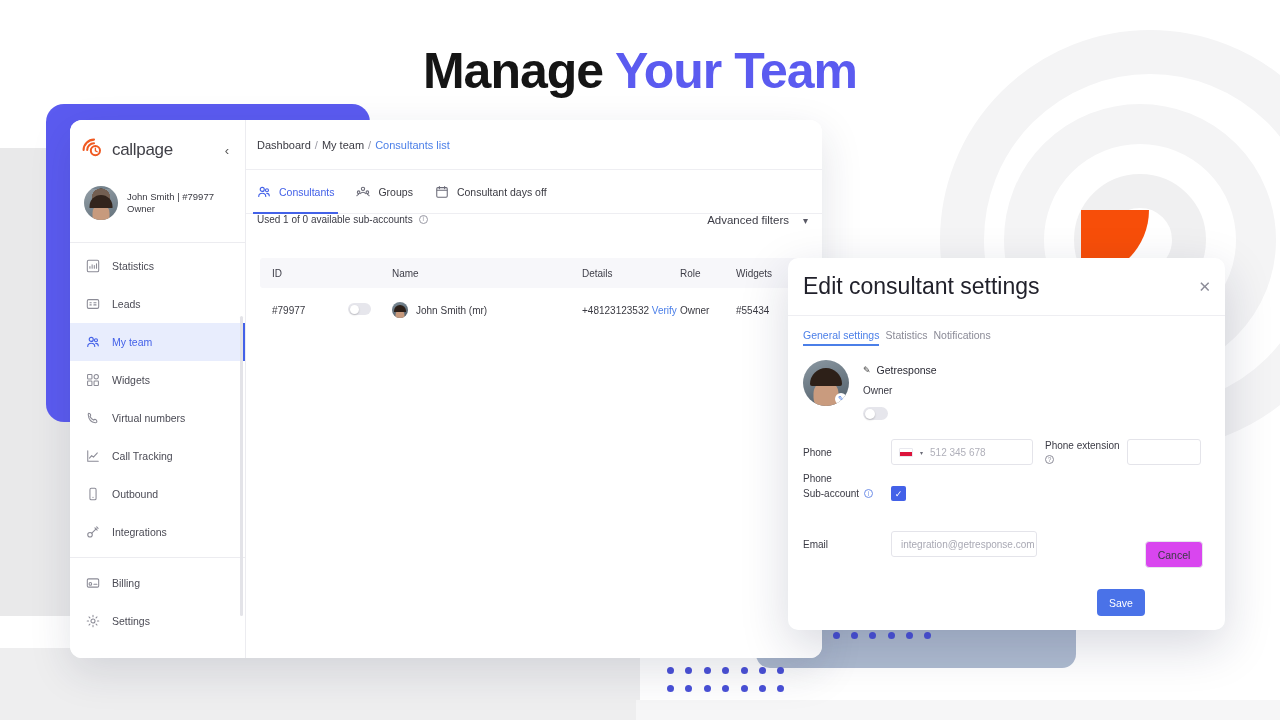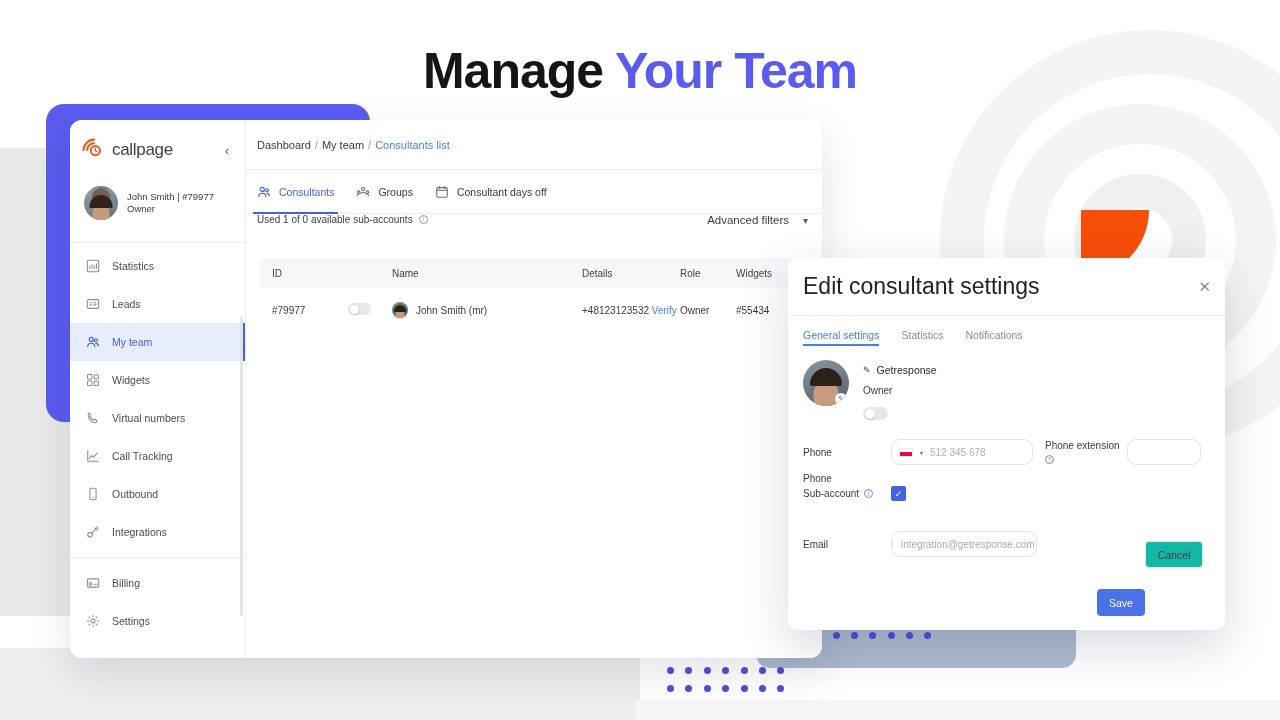--- a/index.html
+++ b/index.html
@@ -278,21 +278,21 @@
     overflow:hidden;
   }
   .modal-head {
     height: 58px; display:flex; align-items:center; justify-content:space-between;
     padding: 0 14px 0 15px;
     border-bottom:1px solid #eeeef2;
   }
   .modal-title { font-size:23px; color:#21212b; }
   .modal-close { font-size:15px; color:#8c8c98; cursor:pointer; line-height:1; }
   .modal-tabs {
-    display:flex; align-items:center; gap:22px;
+    display:flex; align-items:center; gap:6px;
     padding: 13px 0 0 15px;
     font-size:10.5px;
   }
   .mtab { color:#8b8b97; padding-bottom:5px; cursor:pointer; position:relative; }
   .mtab.active { color:#4b7fe8; }
   .mtab.active::after {
     content:""; position:absolute; left:0; right:0; bottom:0; height:2px; background:#4b7fe8;
   }
   .modal-body { padding: 14px 15px 0 15px; }
   .prof-row { display:flex; gap:14px; align-items:flex-start; }
@@ -323,21 +323,21 @@
   }
   .toggle-lg::after{
     content:"";position:absolute;left:1.5px;top:1.5px;width:10px;height:10px;border-radius:50%;
     background:#fff;box-shadow:0 1px 2px rgba(0,0,0,.2);
   }
 
   .form { margin-top: 15px; }
   .frow { display:flex; align-items:center; margin-bottom:6px; }
   .flabel { width: 88px; font-size:10px; color:#3a3a44; display:flex;align-items:center; gap:5px;}
   .finput {
-    height: 26px; border:1px solid #e4e4ea; border-radius:9px;
+    height: 26px; border:1px solid #e4e4ea; border-radius:3px;
     display:flex; align-items:center; padding: 0 9px;
     font-size:10px; color:#b0b0ba; background:#fff;
   }
   .finput.phone { width: 142px; gap:7px; padding-left:7px; }
   .flag { width:14px;height:9px;border-radius:1px;background:linear-gradient(180deg,#ffffff 0 50%,#dc143c 50% 100%); border:1px solid #e8e8ee;}
   .flag-chev { font-size:6px; color:#6b6b77; }
   .ext-label { font-size:10px; color:#3a3a44; width: 76px; line-height:13px; margin-left: 12px; position:relative;}
   .q-circle {
     width:9px;height:9px;border-radius:50%;border:1px solid #8d8d99;
     display:inline-flex;align-items:center;justify-content:center;
@@ -357,21 +357,21 @@
   }
   .modal-foot {
     position:absolute; left:0; right:0; bottom: 14px;
     display:flex; justify-content:flex-end; gap:0; padding-right: 22px;
   }
   .btn {
     height: 27px; border-radius:4px; font-size:10.5px;
     display:flex;align-items:center;justify-content:center; cursor:pointer;
   }
   .btn-save { width:48px; background:#4a72e8; color:#fff;margin-top:48px; }
-  .btn-cancel { width:58px; background:#14b8a6; color:#3a3a44; border:1px solid #e6e6ec; }
+  .btn-cancel { width:58px; background:#d946ef; color:#3a3a44; border:1px solid #e6e6ec; }
 </style>
 </head>
 <body>
 
 <div id="stage">
 
   <div class="bg-gray-left"></div>
   <div class="bg-arc bg-arc-1"></div>
   <div class="bg-arc bg-arc-2"></div>
   <div class="bg-arc bg-arc-3"></div>

